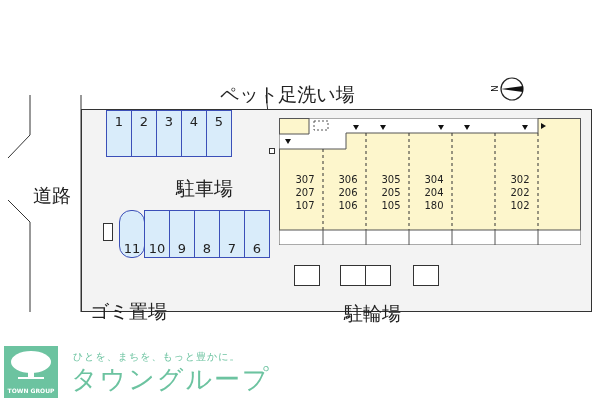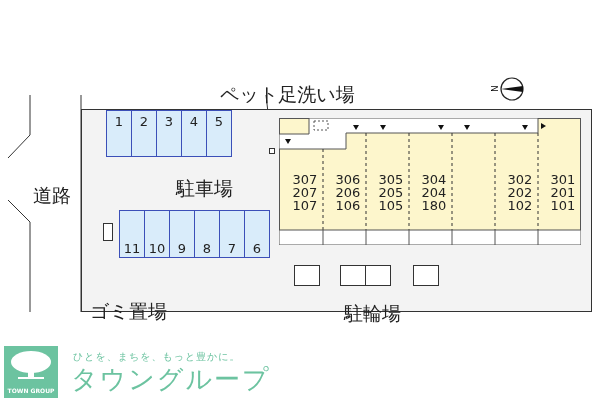--- a/index.html
+++ b/index.html
@@ -4,21 +4,21 @@
 <style>
   html,body{margin:0;padding:0;background:#fff;}
   body{width:600px;height:400px;position:relative;overflow:hidden;font-family:"DejaVu Sans","Liberation Sans",sans-serif;color:#222;}
   .abs{position:absolute;}
   svg.lines{position:absolute;left:0;top:0;width:600px;height:400px;pointer-events:none;}
   .site{left:81px;top:109px;width:511px;height:203px;background:#f3f3f3;border:1px solid #333;box-sizing:border-box;}
   .lbl{font-size:19px;white-space:nowrap;}
   .pk{position:absolute;background:#d9ecfa;border:1px solid #3b4fb8;box-sizing:border-box;font-size:13px;color:#222;}
   .pk span{position:absolute;left:0;right:0;text-align:center;}
   .bld{position:absolute;background:#fdf6cc;border:1px solid #555;box-sizing:border-box;}
-  .unit{position:absolute;top:0;font-size:13px;line-height:13px;text-align:center;color:#222;}
+  .unit{position:absolute;top:0;font-size:10px;line-height:13px;text-align:center;color:#222;}
   .bike{position:absolute;width:26px;height:21px;border:1px solid #333;background:#fff;box-sizing:border-box;}
 </style>
 </head>
 <body>
 
 <svg class="lines">
   <polyline points="30,95 30,135 8,158" fill="none" stroke="#333" stroke-width="1"></polyline>
   <polyline points="8,200 30,222 30,312" fill="none" stroke="#333" stroke-width="1"></polyline>
   <line x1="81" y1="95" x2="81" y2="312" stroke="#333"></line>
 
@@ -50,21 +50,21 @@
       <span style="top:3px">4</span>
     </div>
   <div class="pk" style="left:100px;top:0;width:26px;height:47px;">
       <span style="top:3px">5</span>
     </div>
 </div>
 
 <div class="abs lbl" style="left:164px;top:176px;padding-left:12px;">駐車場</div>
 
 <div class="abs" style="left:119px;top:210px;">
-  <div class="pk" style="left:0;top:0;width:26px;height:48px;">
+  <div class="pk" style="left:0;top:0;width:26px;height:48px;border-radius:12px;">
       <span style="top:30px">11</span>
     </div>
   <div class="pk" style="left:25px;top:0;width:26px;height:48px;">
       <span style="top:30px">10</span>
     </div>
   <div class="pk" style="left:50px;top:0;width:26px;height:48px;">
       <span style="top:30px">9</span>
     </div>
   <div class="pk" style="left:75px;top:0;width:26px;height:48px;">
       <span style="top:30px">8</span>
@@ -138,25 +138,20 @@
   <div class="unit" style="left:137px;top:55px;width:36px;">
       <div>304</div>
       <div>204</div>
       <div>180</div>
     </div>
   <div class="unit" style="left:223px;top:55px;width:36px;">
       <div>302</div>
       <div>202</div>
       <div>102</div>
     </div>
-  <div class="unit" style="left:266px;top:55px;width:36px;">
-      <div>301</div>
-      <div>201</div>
-      <div>101</div>
-    </div>
 </div>
 
 <div class="bike" style="left:294px;top:265px;"></div>
 <div class="bike" style="left:340px;top:265px;"></div>
 <div class="bike" style="left:365px;top:265px;"></div>
 <div class="bike" style="left:413px;top:265px;"></div>
 <div class="abs lbl" style="left:344px;top:301px;">駐輪場</div>
 
 <div class="abs" style="left:4px;top:346px;width:54px;height:52px;background:#6cc3a0;">
   <svg width="54" height="40" viewBox="0 0 54 40">

